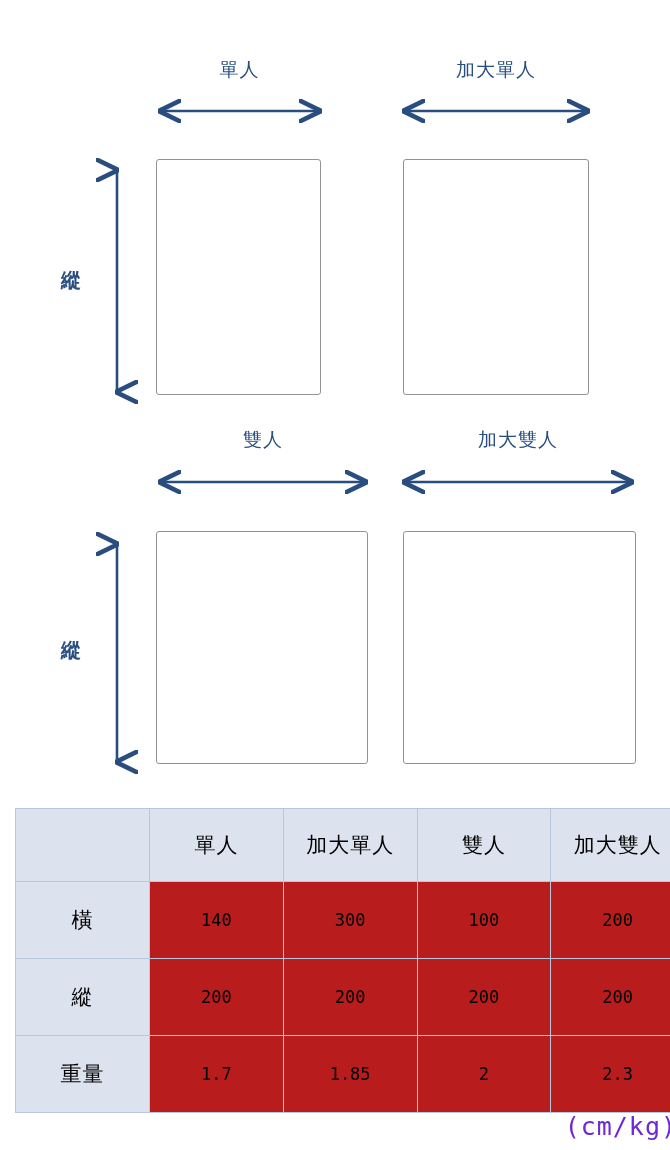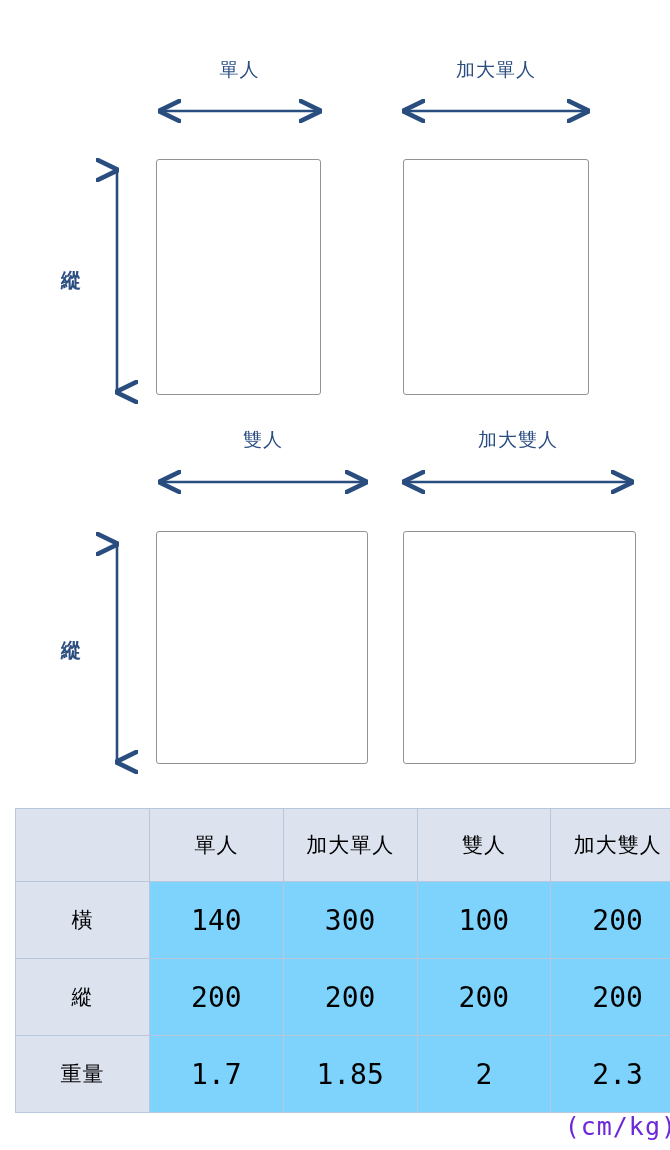--- a/index.html
+++ b/index.html
@@ -81,22 +81,22 @@
   }
   .spec-table tr.head-row td {
     height: 72px;
     background: #dce3ef;
     font-size: 21px;
     letter-spacing: 1px;
     font-family: "Liberation Sans", "DejaVu Sans", sans-serif;
   }
   .spec-table tr.data-row td {
     height: 76px;
-    background: #7dd3fc;
-    font-size: 28px;
+    background: #b91c1c;
+    font-size: 17px;
     font-family: "DejaVu Sans Mono", "Liberation Mono", monospace;
   }
   .spec-table tr.data-row td.row-head {
     background: #dce3ef;
     font-size: 21px;
     letter-spacing: 1px;
     font-family: "Liberation Sans", "DejaVu Sans", sans-serif;
   }
   .spec-table td.corner-cell {
     background: #dce3ef;

